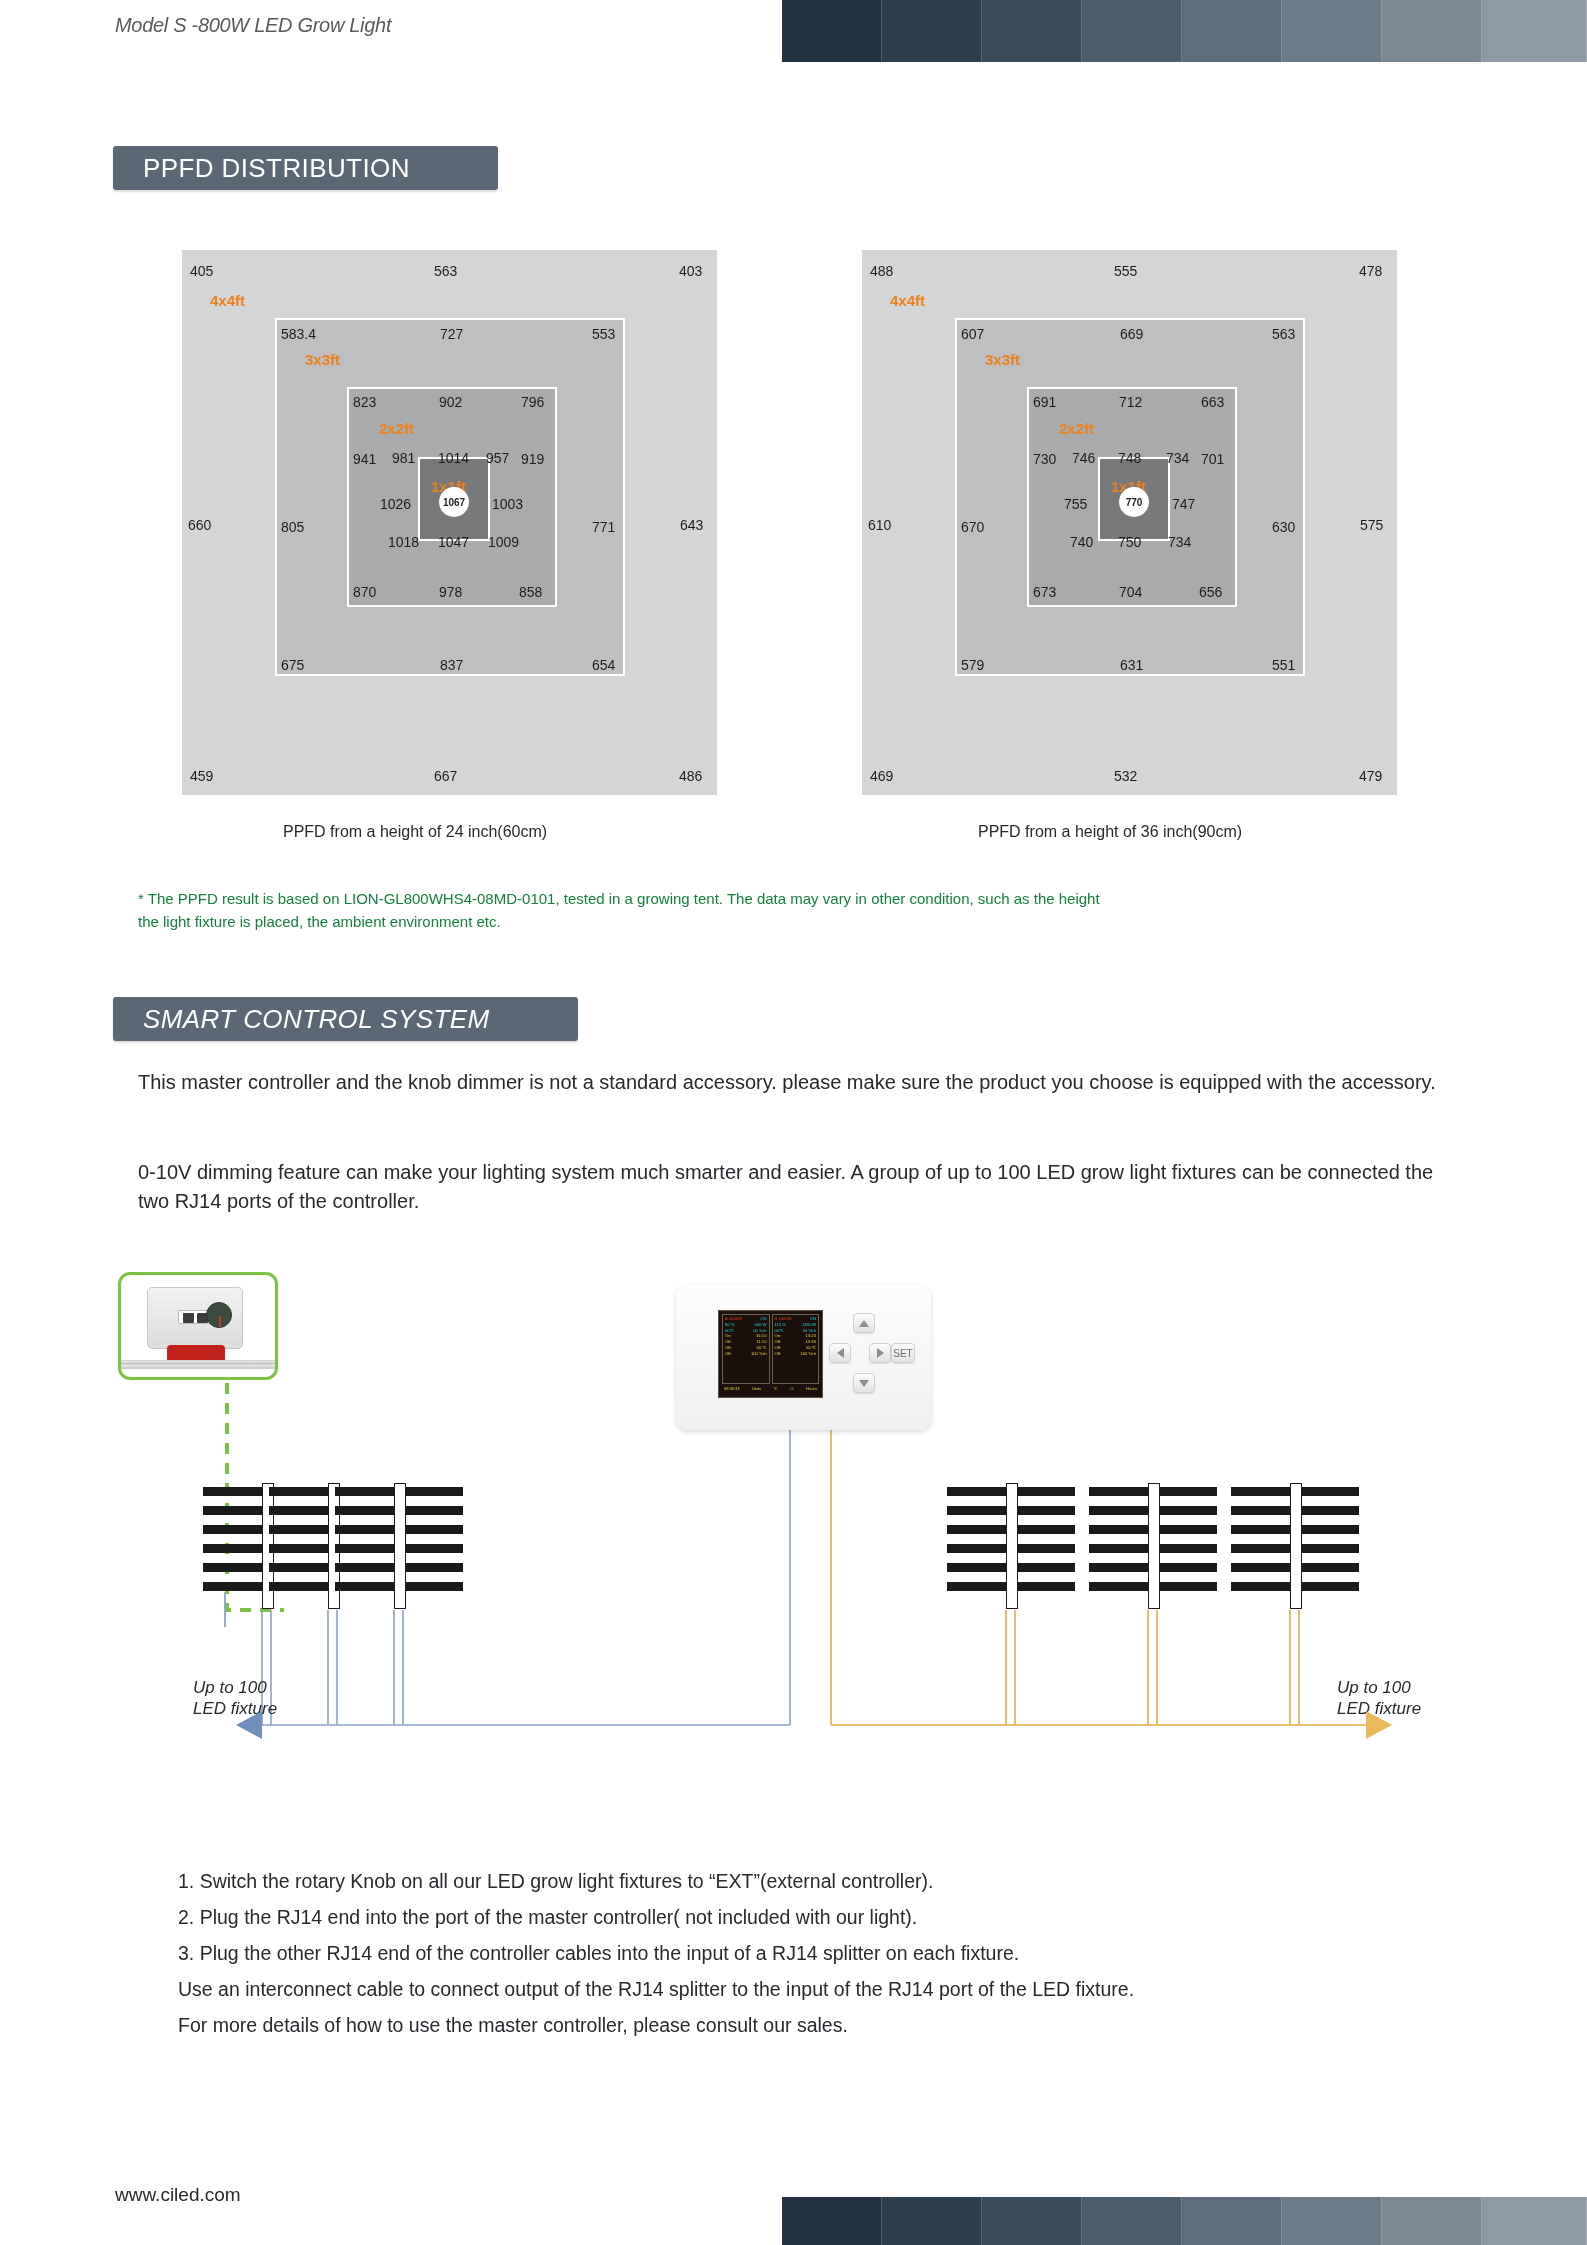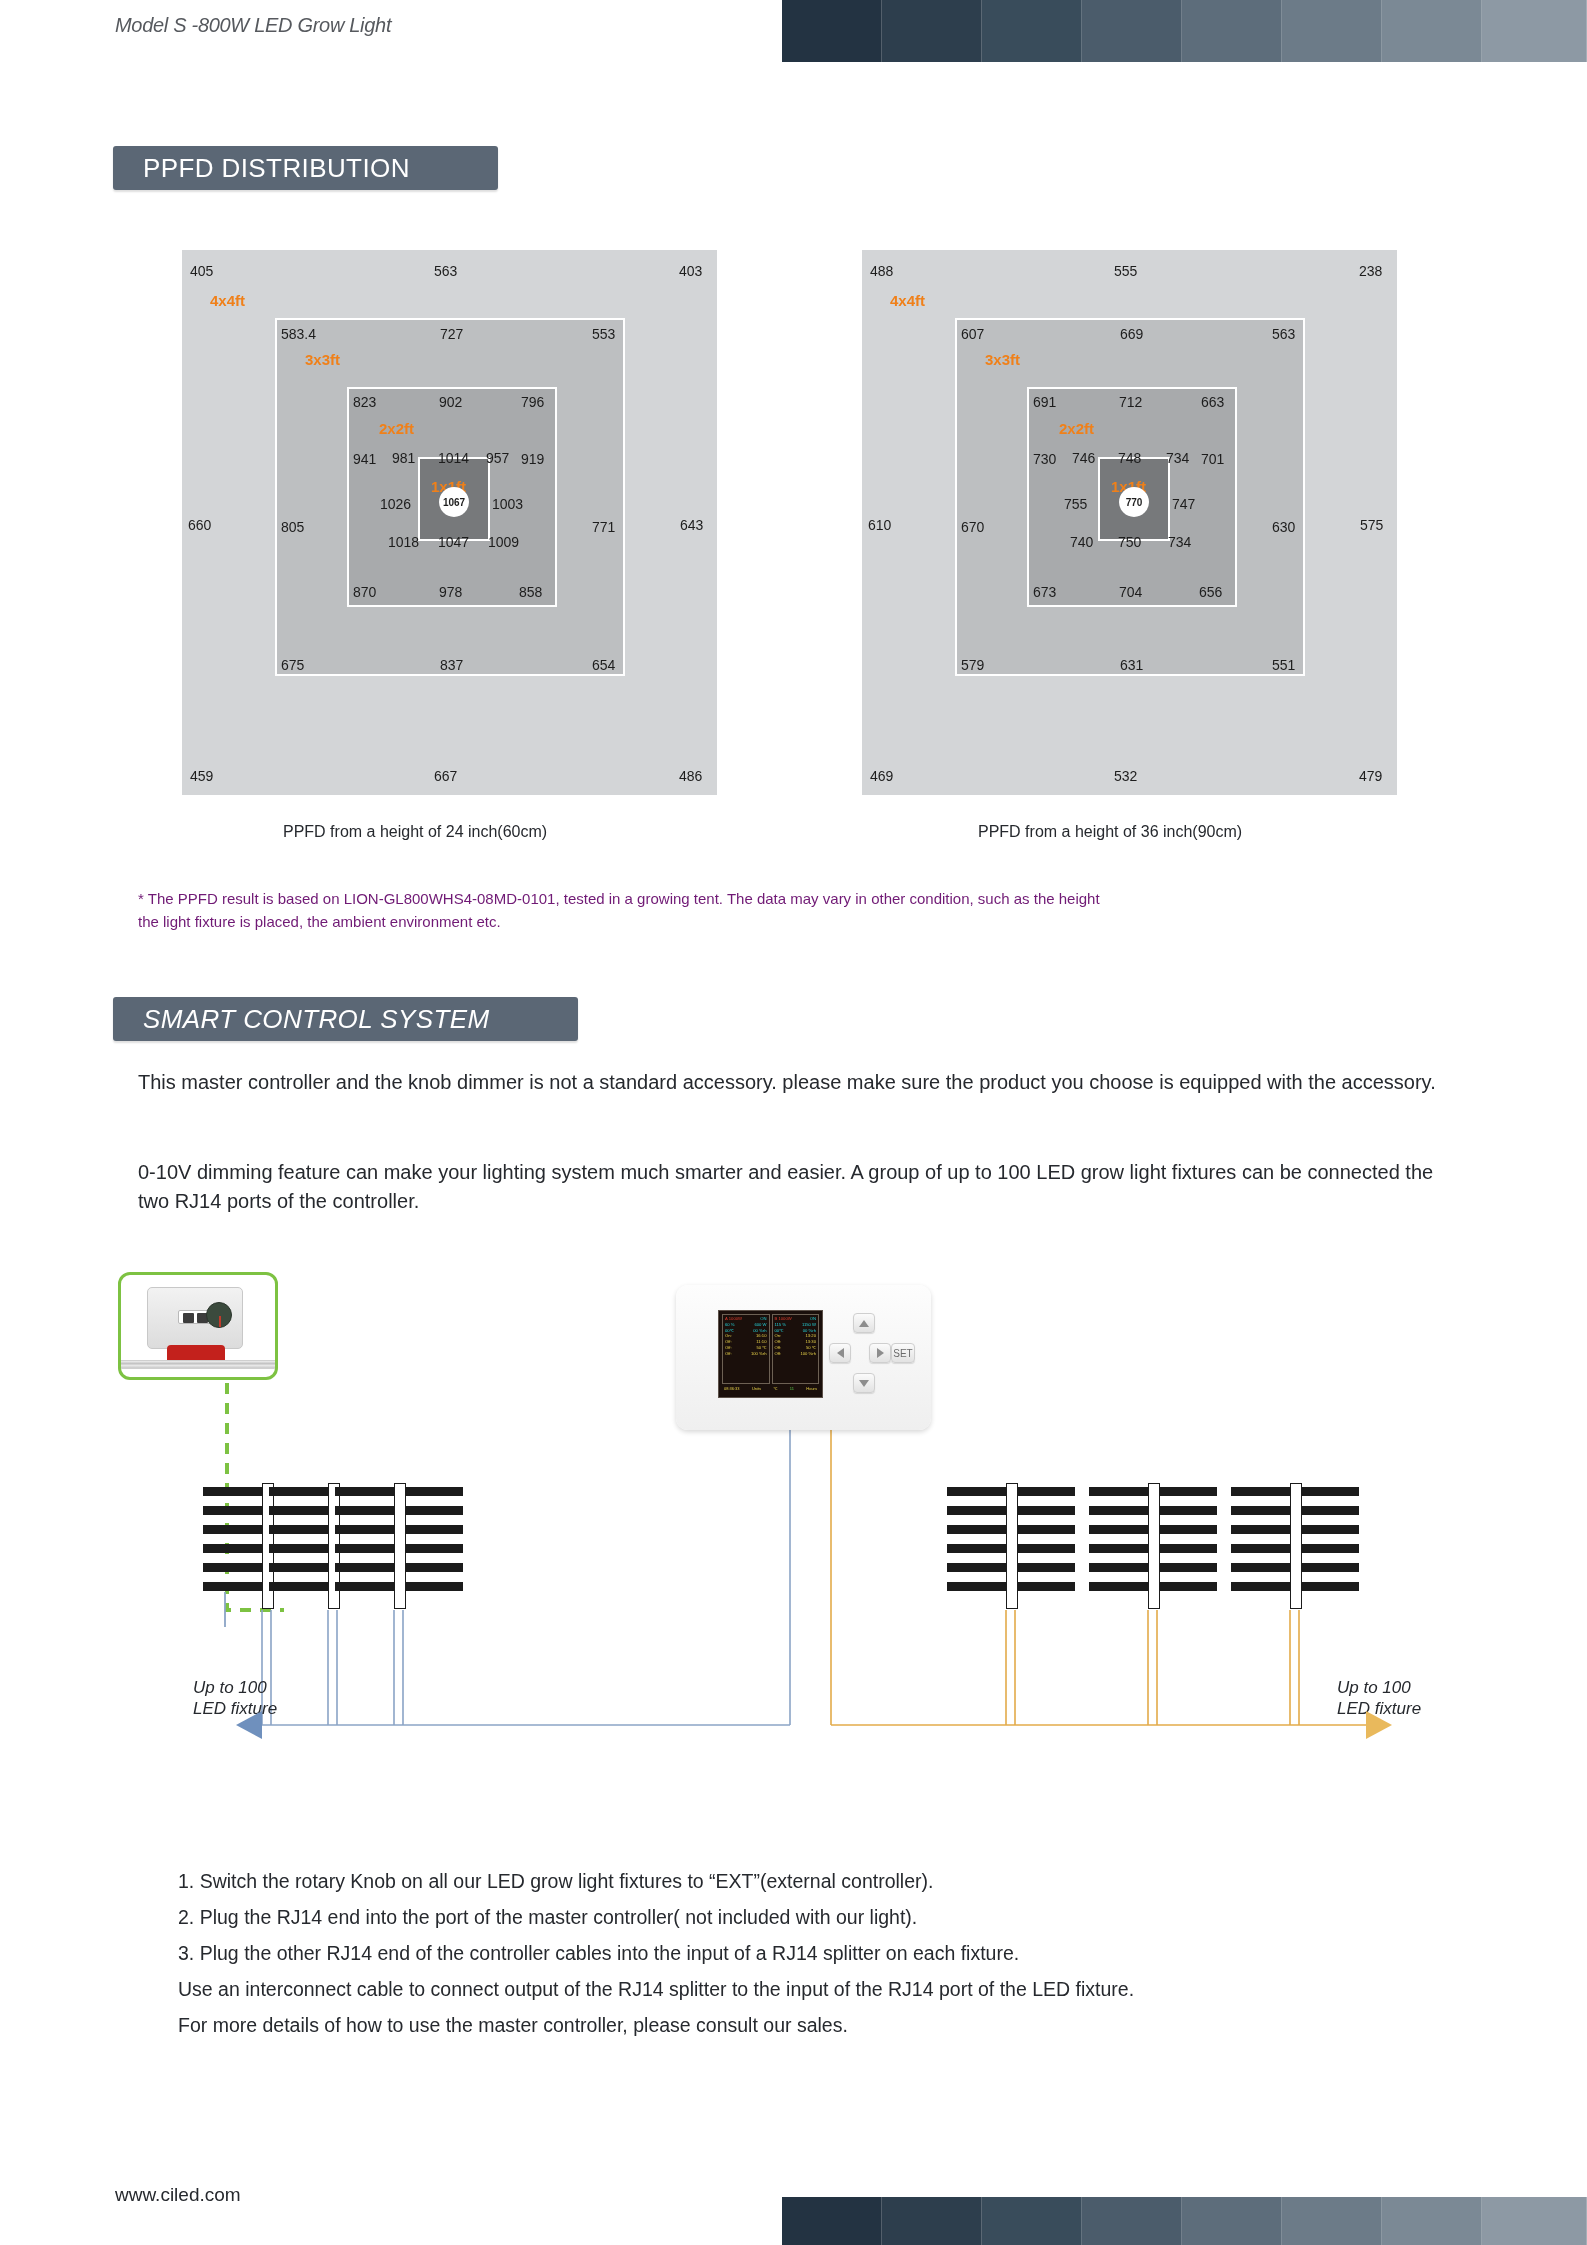--- a/index.html
+++ b/index.html
@@ -79,21 +79,21 @@
   }
   .center-dot{
     position:absolute; width:30px; height:30px; border-radius:50%;
     background:#ffffff; display:flex; align-items:center; justify-content:center;
     font-size:10px; color:#1d1d1d; font-weight:bold;
   }
   .ppfd-caption{
     position:absolute; font-size:16px; color:#26292e; white-space:nowrap;
   }
   .footnote{
-    position:absolute; font-size:15px; color:#701a75; line-height:1.5;
+    position:absolute; font-size:15px; color:#15803d; line-height:1.5;
     width:1345px;
   }
 
   
   .para{
     position:absolute; font-size:20px; line-height:1.45; color:#26292e;
     width:1330px;
   }
 
   
@@ -294,21 +294,21 @@
     </div>
   </div>
 </div>
 
 <div class="ppfd-wrap" style="left:862px; top:250px;">
   <div class="ppfd-box">
 
     <div class="ftlabel" style="left:28px; top:43px;">4x4ft</div>
     <div class="v" style="left:8px; top:14px;">488</div>
     <div class="v" style="left:252px; top:14px;">555</div>
-    <div class="v" style="left:497px; top:14px;">238</div>
+    <div class="v" style="left:497px; top:14px;">478</div>
     <div class="v" style="left:6px; top:268px;">610</div>
     <div class="v" style="left:498px; top:268px;">575</div>
     <div class="v" style="left:8px; top:519px;">469</div>
     <div class="v" style="left:252px; top:519px;">532</div>
     <div class="v" style="left:497px; top:519px;">479</div>
 
     <div class="ring ring-3x3">
       <div class="ftlabel" style="left:28px; top:32px;">3x3ft</div>
       <div class="v" style="left:4px; top:7px;">607</div>
       <div class="v" style="left:163px; top:7px;">669</div>

